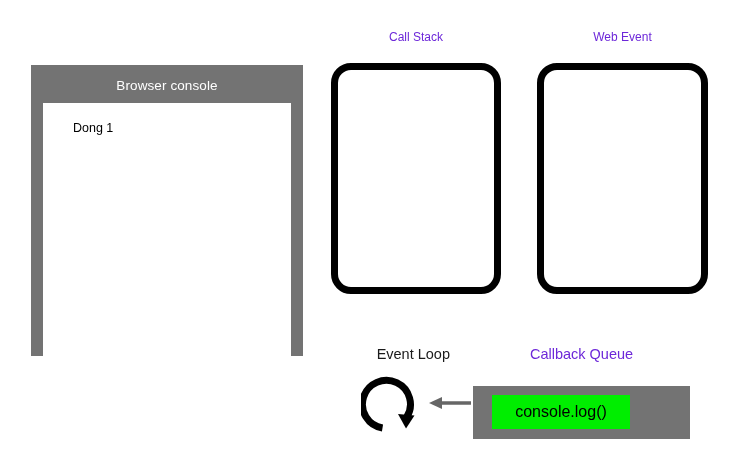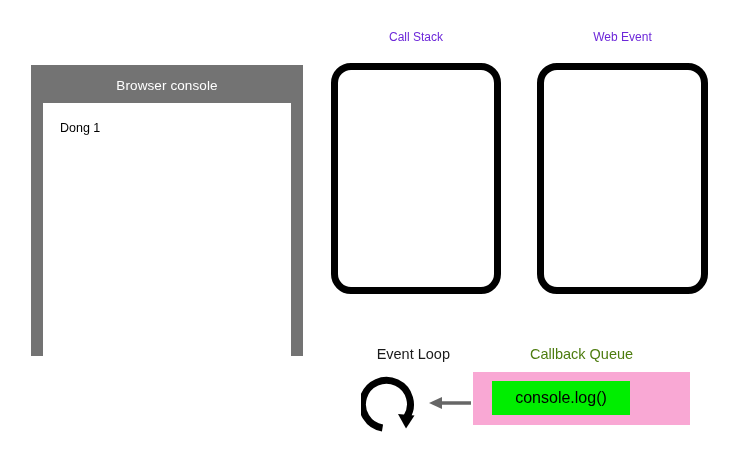--- a/index.html
+++ b/index.html
@@ -41,21 +41,21 @@
     letter-spacing: 0.1px;
   }
 
   #console-output {
     position: absolute;
     left: 12px;
     top: 38px;
     width: 248px;
     height: 293px;
     background: #ffffff;
-    padding: 18px 0 0 17px;
+    padding: 18px 0 0 30px;
     overflow: hidden;
   }
 
   .console-line {
     color: #000000;
     font-size: 12.5px;
     line-height: 15px;
     white-space: pre;
   }
 
@@ -133,33 +133,33 @@
     top: 345px;
     width: 217px;
   }
 
   #queue-label {
     position: absolute;
     top: 0;
     left: 0;
     width: 100%;
     text-align: center;
-    color: #4d7c0f;
+    color: #6d28d9;
     font-size: 14.5px;
     line-height: 18px;
     white-space: nowrap;
   }
 
   #queue-box {
     position: absolute;
-    top: 27px;
+    top: 41px;
     left: 0;
     width: 217px;
     height: 53px;
-    background: #f9a8d4;
+    background: #737373;
   }
 
   .queue-item {
     position: absolute;
     left: 19px;
     top: 9px;
     width: 138px;
     height: 34px;
     background: #00ee00;
     color: #000000;

